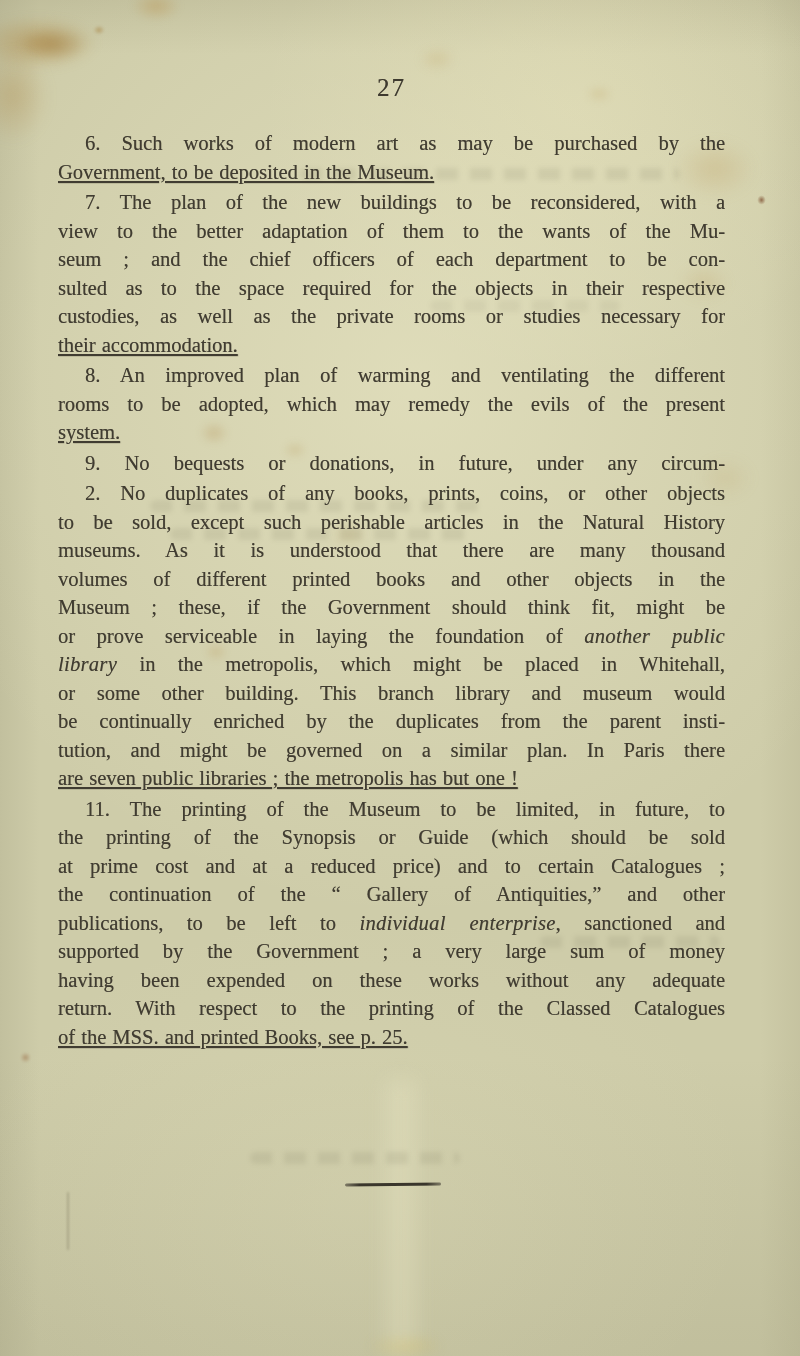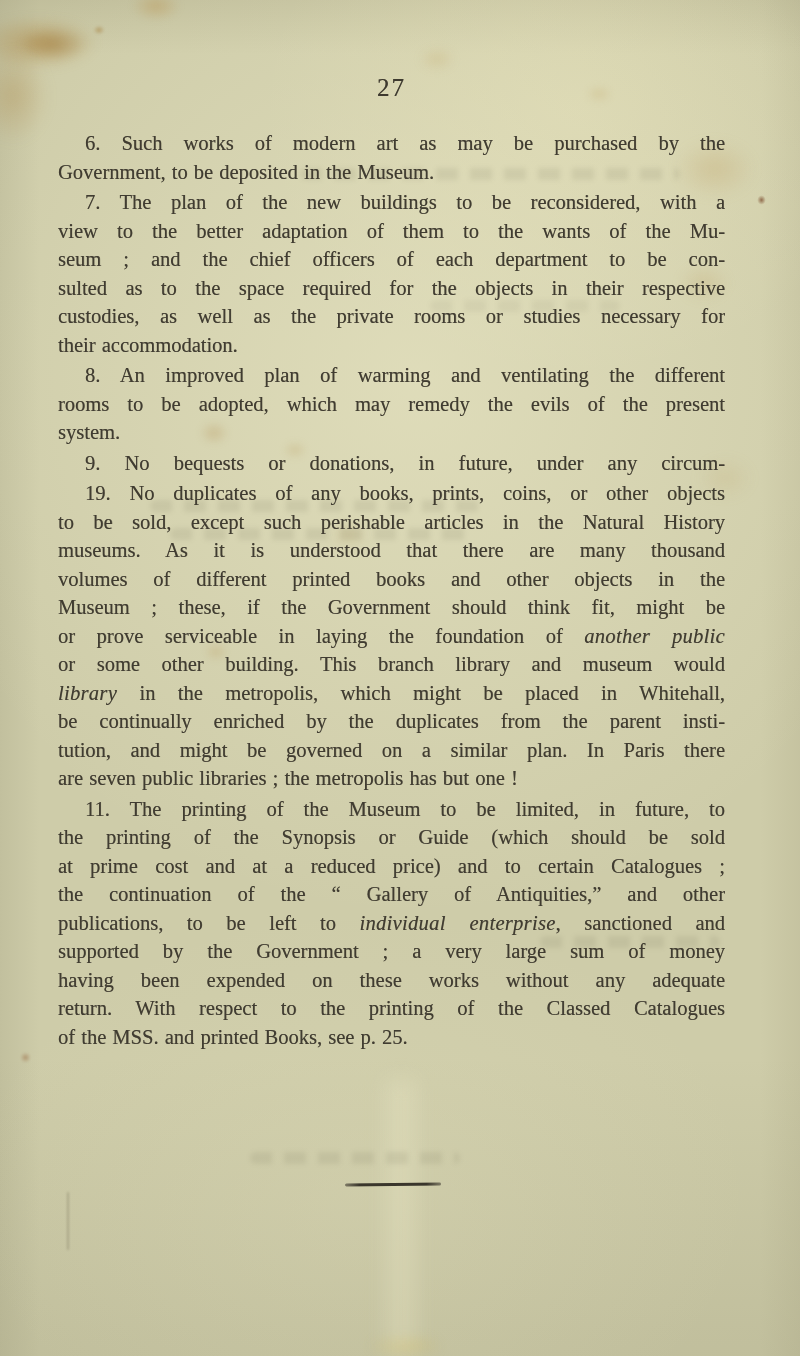--- a/index.html
+++ b/index.html
@@ -65,21 +65,21 @@
     position: absolute; left: 58px; top: 129px; width: 667px;
     color: #403c31;
     font-size: 20.5px;
     line-height: 28.5px;
     text-shadow: 0.3px 0.3px 0.5px rgba(55,50,40,0.5);
     word-spacing: 1px;
   }
   .paragraph + .paragraph { margin-top: 2px; }
   .line { height: 28.5px; overflow: hidden; text-align: justify; text-align-last: justify; }
   .line.first { text-indent: 27px; }
-  .line.plast { text-align: left; text-align-last: left; }
+  .line.plast { text-align: left; text-align-last: left; text-decoration: underline; }
   .line i { font-style: italic; letter-spacing: 0.3px; }
   .divider {
     position: absolute; left: 345px; top: 1183px; width: 96px; height: 3px;
     background: linear-gradient(to right, rgba(60,55,45,0.55), #3a362c 15%, #3a362c 85%, rgba(60,55,45,0.55));
     border-radius: 2px;
     transform: rotate(-0.5deg);
   }
 </style>
 </head>
 <body>
@@ -129,28 +129,28 @@
       </div>
       <div class="paragraph">
         <div class="line first">8. An improved plan of warming and ventilating the different</div>
         <div class="line">rooms to be adopted, which may remedy the evils of the present</div>
         <div class="line plast">system.</div>
       </div>
       <div class="paragraph">
         <div class="line first">9. No bequests or donations, in future, under any circum-</div>
       </div>
       <div class="paragraph">
-        <div class="line first">19. No duplicates of any books, prints, coins, or other objects</div>
+        <div class="line first">2. No duplicates of any books, prints, coins, or other objects</div>
         <div class="line">to be sold, except such perishable articles in the Natural History</div>
         <div class="line">museums.  As it is understood that there are many thousand</div>
         <div class="line">volumes of different printed books and other objects in the</div>
         <div class="line">Museum ; these, if the Government should think fit, might be</div>
         <div class="line">or prove serviceable in laying the foundation of <i>another public</i></div>
+        <div class="line"><i>library</i> in the metropolis, which might be placed in Whitehall,</div>
         <div class="line">or some other building.  This branch library and museum would</div>
-        <div class="line"><i>library</i> in the metropolis, which might be placed in Whitehall,</div>
         <div class="line">be continually enriched by the duplicates from the parent insti-</div>
         <div class="line">tution, and might be governed on a similar plan.  In Paris there</div>
         <div class="line plast">are seven public libraries ; the metropolis has but one !</div>
       </div>
       <div class="paragraph">
         <div class="line first">11. The printing of the Museum to be limited, in future, to</div>
         <div class="line">the printing of the Synopsis or Guide (which should be sold</div>
         <div class="line">at prime cost and at a reduced price) and to certain Catalogues ;</div>
         <div class="line">the continuation of the “ Gallery of Antiquities,” and other</div>
         <div class="line">publications, to be left to <i>individual enterprise</i>, sanctioned and</div>

